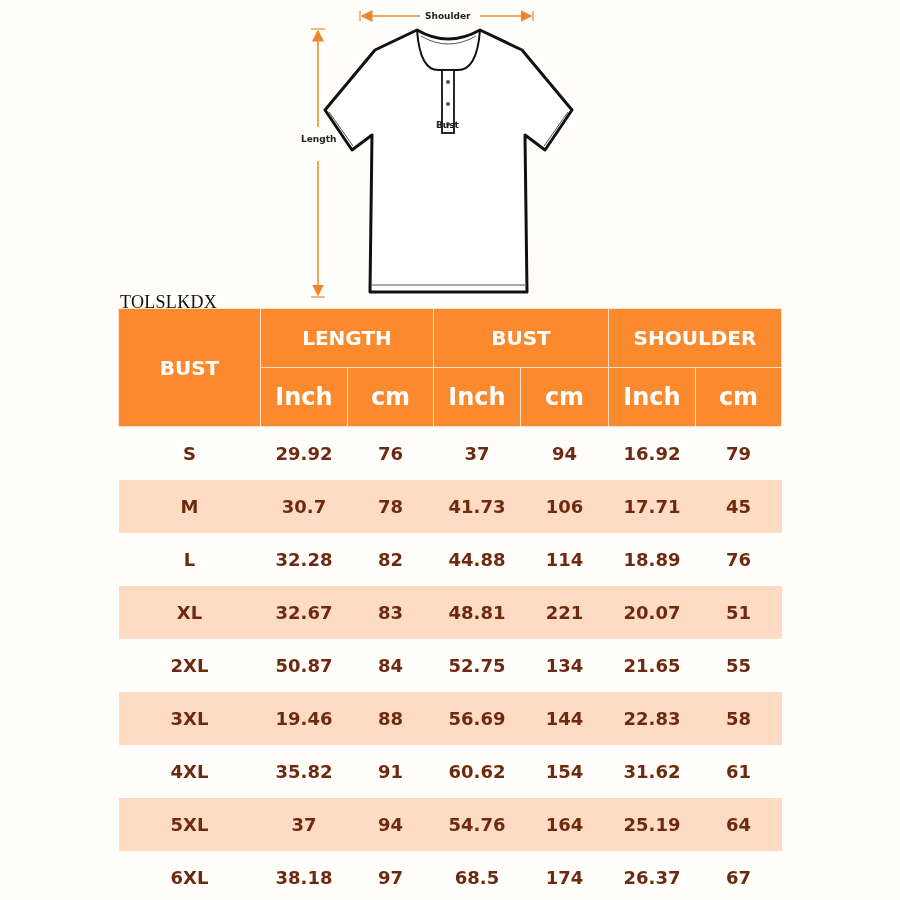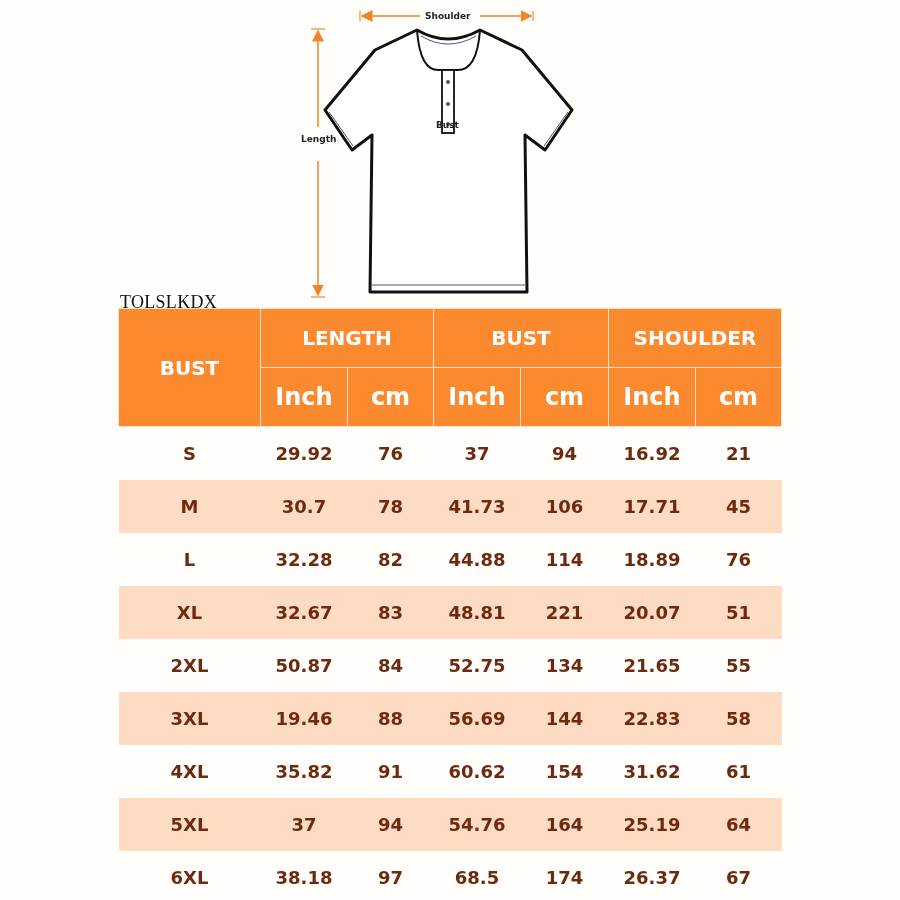--- a/index.html
+++ b/index.html
@@ -84,21 +84,21 @@
     </tr>
   </thead>
   <tbody>
     <tr>
       <td>S</td>
       <td>29.92</td>
       <td>76</td>
       <td>37</td>
       <td>94</td>
       <td>16.92</td>
-      <td>21</td>
+      <td>79</td>
     </tr>
     <tr class="alt">
       <td>M</td>
       <td>30.7</td>
       <td>78</td>
       <td>41.73</td>
       <td>106</td>
       <td>17.71</td>
       <td>45</td>
     </tr>

